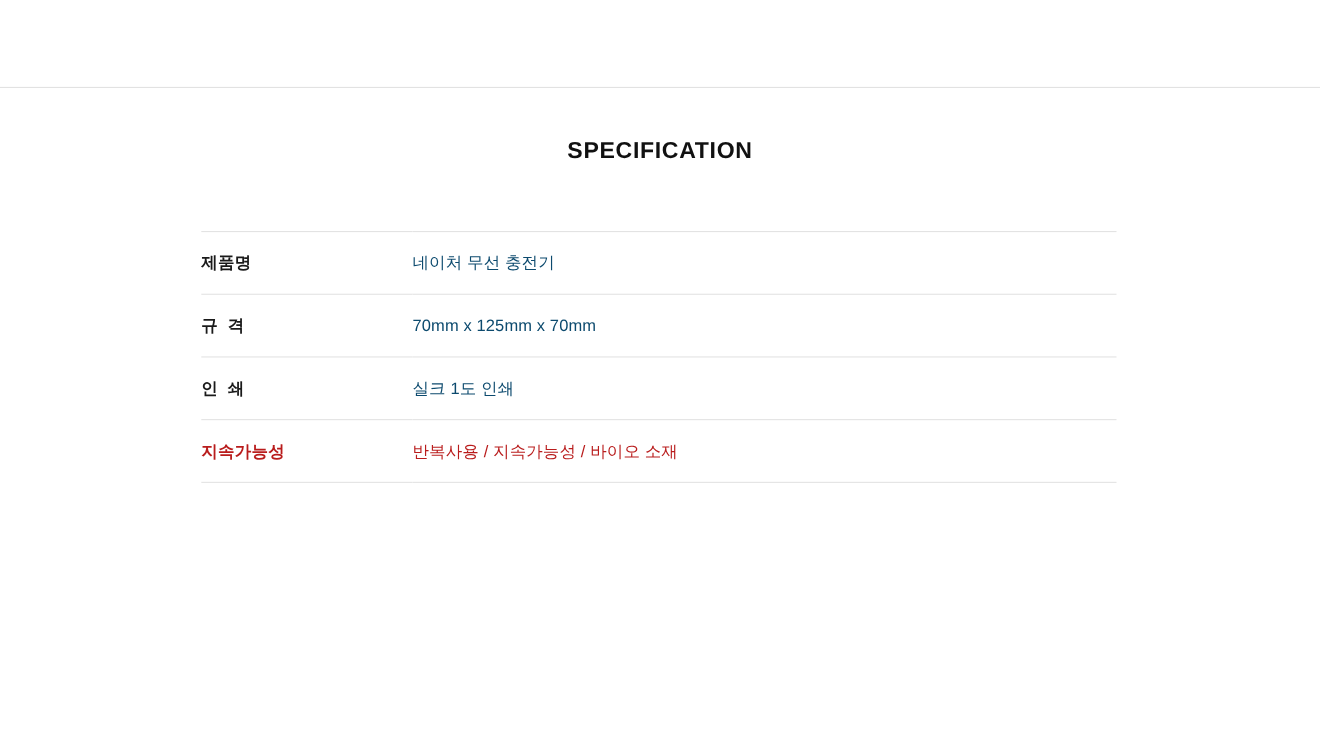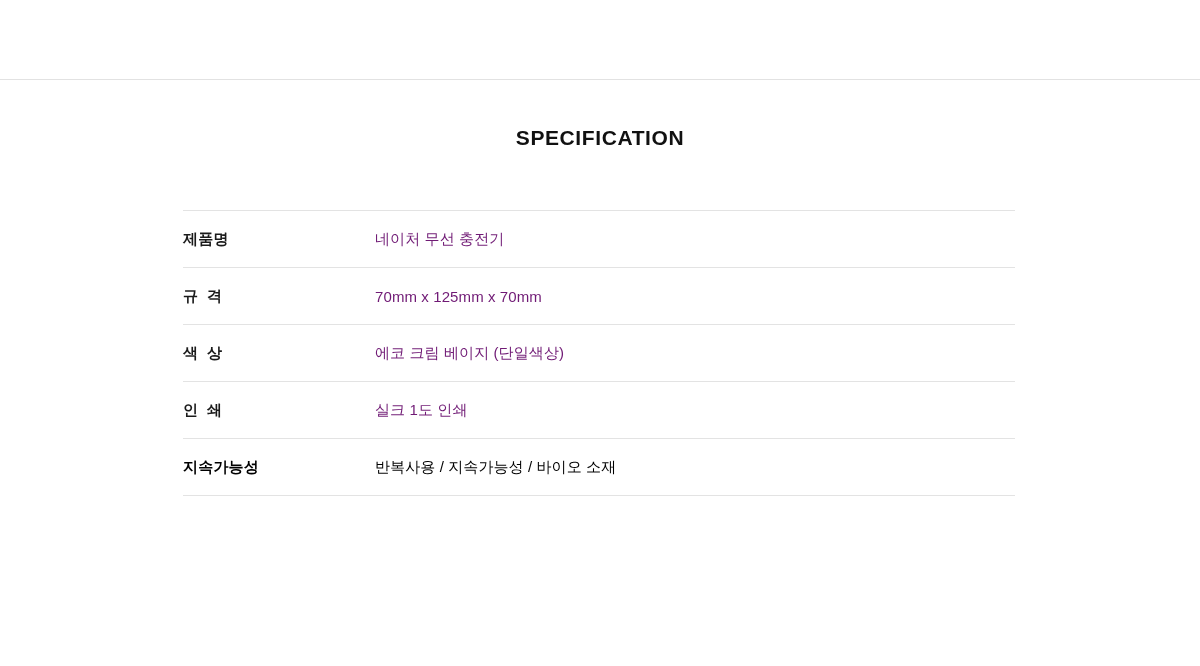--- a/index.html
+++ b/index.html
@@ -59,27 +59,27 @@
     font-size: 15px;
   }
   td.label {
     width: 192px;
     font-weight: bold;
     color: #1a1a1a;
     letter-spacing: 0.2px;
     white-space: pre;
   }
   td.value {
-    color: #701a75;
+    color: #0c4a6e;
     font-weight: normal;
     letter-spacing: 0.1px;
   }
   tr.highlight td.label,
   tr.highlight td.value {
-    color: #000000;
+    color: #b91c1c;
   }
   tr.highlight td.label {
     font-weight: bold;
   }
 </style>
 </head>
 <body>
 
 <div class="page">
 
@@ -91,24 +91,20 @@
     <tbody>
       <tr>
         <td class="label">제품명</td>
         <td class="value">네이처 무선 충전기</td>
       </tr>
       <tr>
         <td class="label">규  격</td>
         <td class="value">70mm x 125mm x 70mm</td>
       </tr>
       <tr>
-        <td class="label">색  상</td>
-        <td class="value">에코 크림 베이지 (단일색상)</td>
-      </tr>
-      <tr>
         <td class="label">인  쇄</td>
         <td class="value">실크 1도 인쇄</td>
       </tr>
       <tr class="highlight">
         <td class="label">지속가능성</td>
         <td class="value">반복사용 / 지속가능성 / 바이오 소재</td>
       </tr>
     </tbody>
   </table>
 

